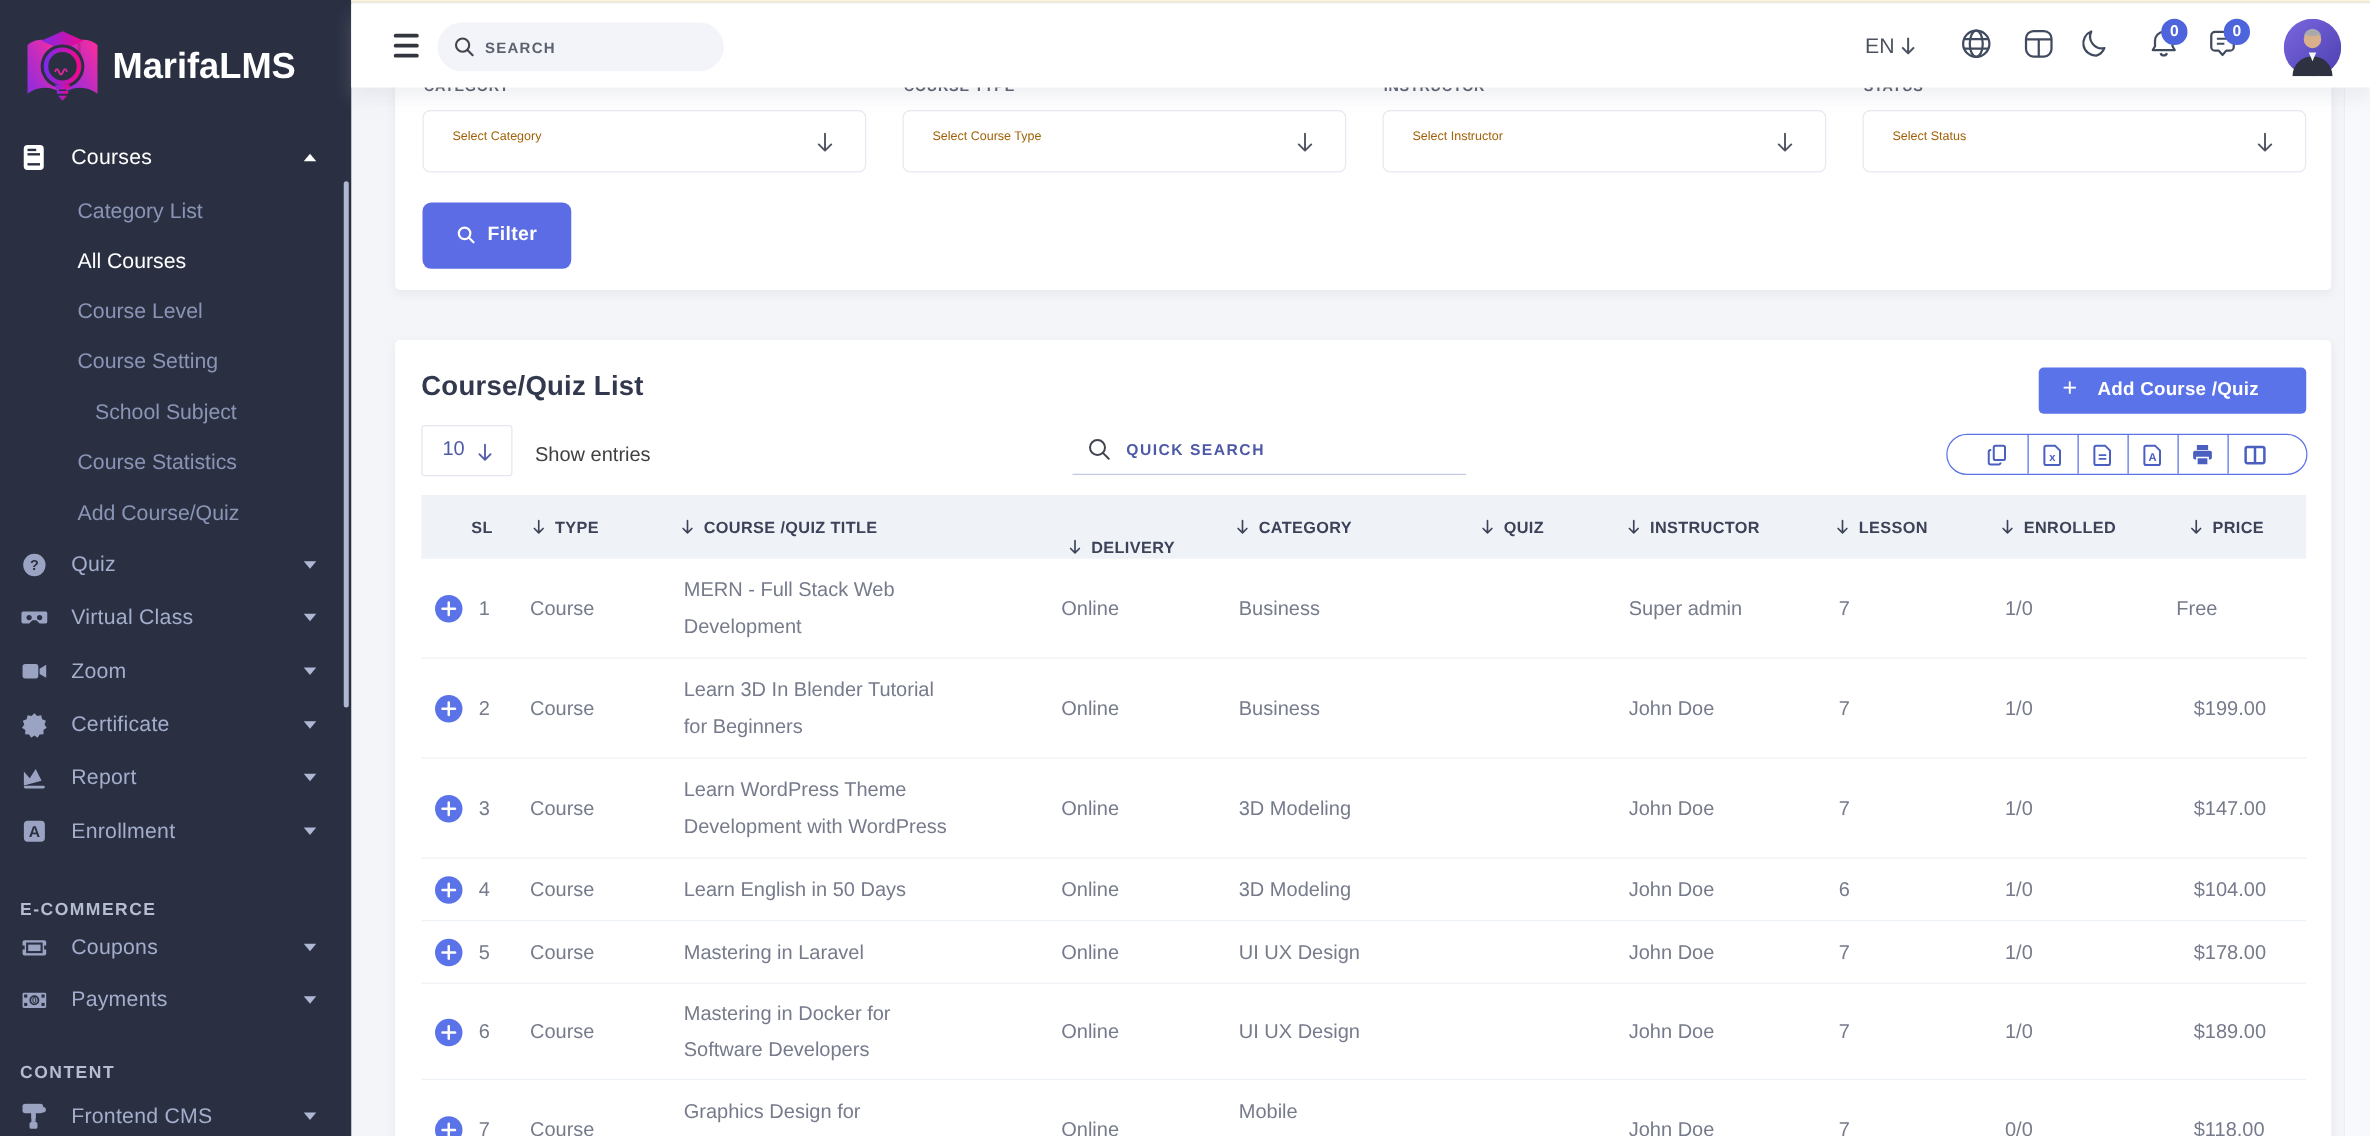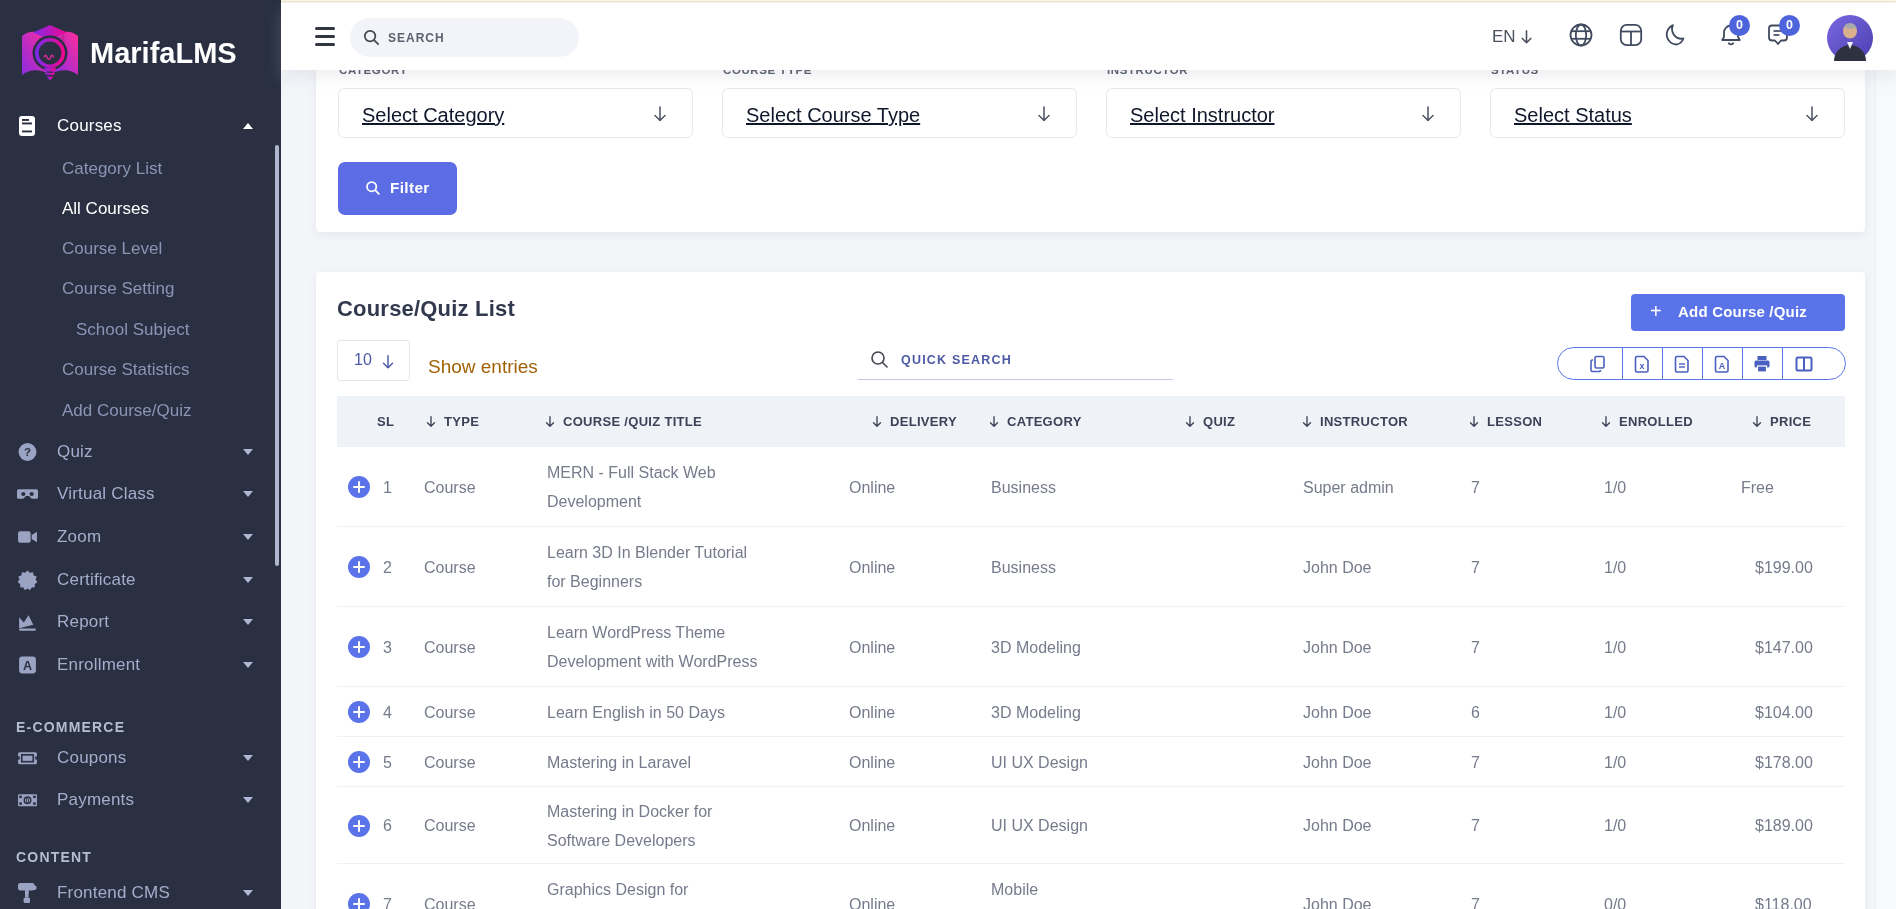--- a/index.html
+++ b/index.html
@@ -27,35 +27,35 @@
 .topic { position:absolute; top:19px; width:26px; height:26px; }
 .badge0 { position:absolute; width:21px; height:21px; border-radius:50%; background:#4d64dd; color:#fff; font-size:12.5px; font-weight:bold; text-align:center; line-height:21px; }
 
 
 .card { position:absolute; background:#ffffff; border-radius:4px; box-shadow:0 3px 8px rgba(170,175,190,0.18); }
 #fcard { left:316px; top:28px; width:1549px; height:204px; z-index:5; }
 #lcard { left:316px; top:272px; width:1549px; height:700px; z-index:5; }
 
 .flabel { position:absolute; top:36px; font-size:11.5px; font-weight:bold; color:#4a5060; letter-spacing:0.6px; }
 .fsel { position:absolute; top:60px; width:355px; height:50px; border:1px solid #e6e9f2; border-radius:6px; background:#fff; }
-.fsel .ph { position:absolute; left:23px; top:15px; font-size:20px; color:#0f172a;text-decoration:underline; }
+.fsel .ph { position:absolute; left:23px; top:15px; font-size:10px; color:#a16207; }
 .fsel svg { position:absolute; right:22px; top:15px; }
 #fbtn { position:absolute; left:22px; top:134px; width:119px; height:53px; background:#5b6ce4; border-radius:7px; color:#fff; }
 #fbtn span { position:absolute; left:52px; top:17px; font-size:15.5px; font-weight:bold; letter-spacing:0.3px; }
 #fbtn svg { position:absolute; left:27px; top:18px; }
 
 
 #ltitle { position:absolute; left:21px; top:24px; font-size:22px; font-weight:600; color:#32394e; letter-spacing:0.2px; }
 #addbtn { position:absolute; left:1315px; top:22px; width:214px; height:37px; background:#5b73e8; border-radius:4px; }
 #addbtn span { position:absolute; left:47px; top:9px; font-size:15px; font-weight:bold; color:#fff; letter-spacing:0.2px; }
 #addbtn .plus { position:absolute; left:19px; top:6px; font-size:20px; font-weight:normal; color:#fff; }
 #showsel { position:absolute; left:21px; top:68px; width:73px; height:41px; border:1px solid #e4e7f0; border-radius:3px; }
 #showsel .n { position:absolute; left:16px; top:10px; font-size:16px; color:#4d5aa8; }
 #showsel svg { position:absolute; right:12px; top:12px; }
-#showentries { position:absolute; left:112px; top:84px; font-size:19px; color:#a16207; }
+#showentries { position:absolute; left:112px; top:84px; font-size:16px; color:#404040; }
 #qsearch { position:absolute; left:542px; top:70px; width:315px; height:38px; border-bottom:1.5px solid #c3cbe4; }
 #qsearch .qtx { position:absolute; left:43px; top:11px; font-size:12.5px; font-weight:bold; color:#4d59a6; letter-spacing:1.2px; }
 #qsearch svg { position:absolute; left:12px; top:8px; }
 #expill { position:absolute; left:1241px; top:75px; width:289px; height:33px; border:1px solid #5b73e8; border-radius:17px; }
 #expill .sep { position:absolute; top:0; width:1px; height:31px; background:#5b73e8; }
 #expill svg { position:absolute; top:6px; }
 
 
 #thead { position:absolute; left:21px; top:124px; width:1508px; height:51px; background:#eff2f7; }
 .th { position:absolute; top:0; height:51px; font-size:13px; font-weight:bold; color:#3c4257; letter-spacing:0.3px; line-height:51px; white-space:nowrap; }
@@ -353,21 +353,21 @@
   </div>
 
   <div id="thead">
     <div class="th" style="left:40px;">SL</div>
     <div class="th" style="left:87px;"><svg width="14" height="14" viewBox="0 0 18 18">
           <path d="M9 2 V14 M4.5 10 L9 14.5 L13.5 10" fill="none" stroke="#3c4257" stroke-width="1.7" stroke-linecap="round" stroke-linejoin="round"></path>
         </svg>TYPE</div>
     <div class="th" style="left:206px;"><svg width="14" height="14" viewBox="0 0 18 18">
           <path d="M9 2 V14 M4.5 10 L9 14.5 L13.5 10" fill="none" stroke="#3c4257" stroke-width="1.7" stroke-linecap="round" stroke-linejoin="round"></path>
         </svg>COURSE /QUIZ TITLE</div>
-    <div class="th" style="left:533px;"><svg width="14" height="14" viewBox="0 0 18 18">
+    <div class="th" style="left:516px;margin-top:16px;"><svg width="14" height="14" viewBox="0 0 18 18">
           <path d="M9 2 V14 M4.5 10 L9 14.5 L13.5 10" fill="none" stroke="#3c4257" stroke-width="1.7" stroke-linecap="round" stroke-linejoin="round"></path>
         </svg>DELIVERY</div>
     <div class="th" style="left:650px;"><svg width="14" height="14" viewBox="0 0 18 18">
           <path d="M9 2 V14 M4.5 10 L9 14.5 L13.5 10" fill="none" stroke="#3c4257" stroke-width="1.7" stroke-linecap="round" stroke-linejoin="round"></path>
         </svg>CATEGORY</div>
     <div class="th" style="left:846px;"><svg width="14" height="14" viewBox="0 0 18 18">
           <path d="M9 2 V14 M4.5 10 L9 14.5 L13.5 10" fill="none" stroke="#3c4257" stroke-width="1.7" stroke-linecap="round" stroke-linejoin="round"></path>
         </svg>QUIZ</div>
     <div class="th" style="left:963px;"><svg width="14" height="14" viewBox="0 0 18 18">
           <path d="M9 2 V14 M4.5 10 L9 14.5 L13.5 10" fill="none" stroke="#3c4257" stroke-width="1.7" stroke-linecap="round" stroke-linejoin="round"></path>

